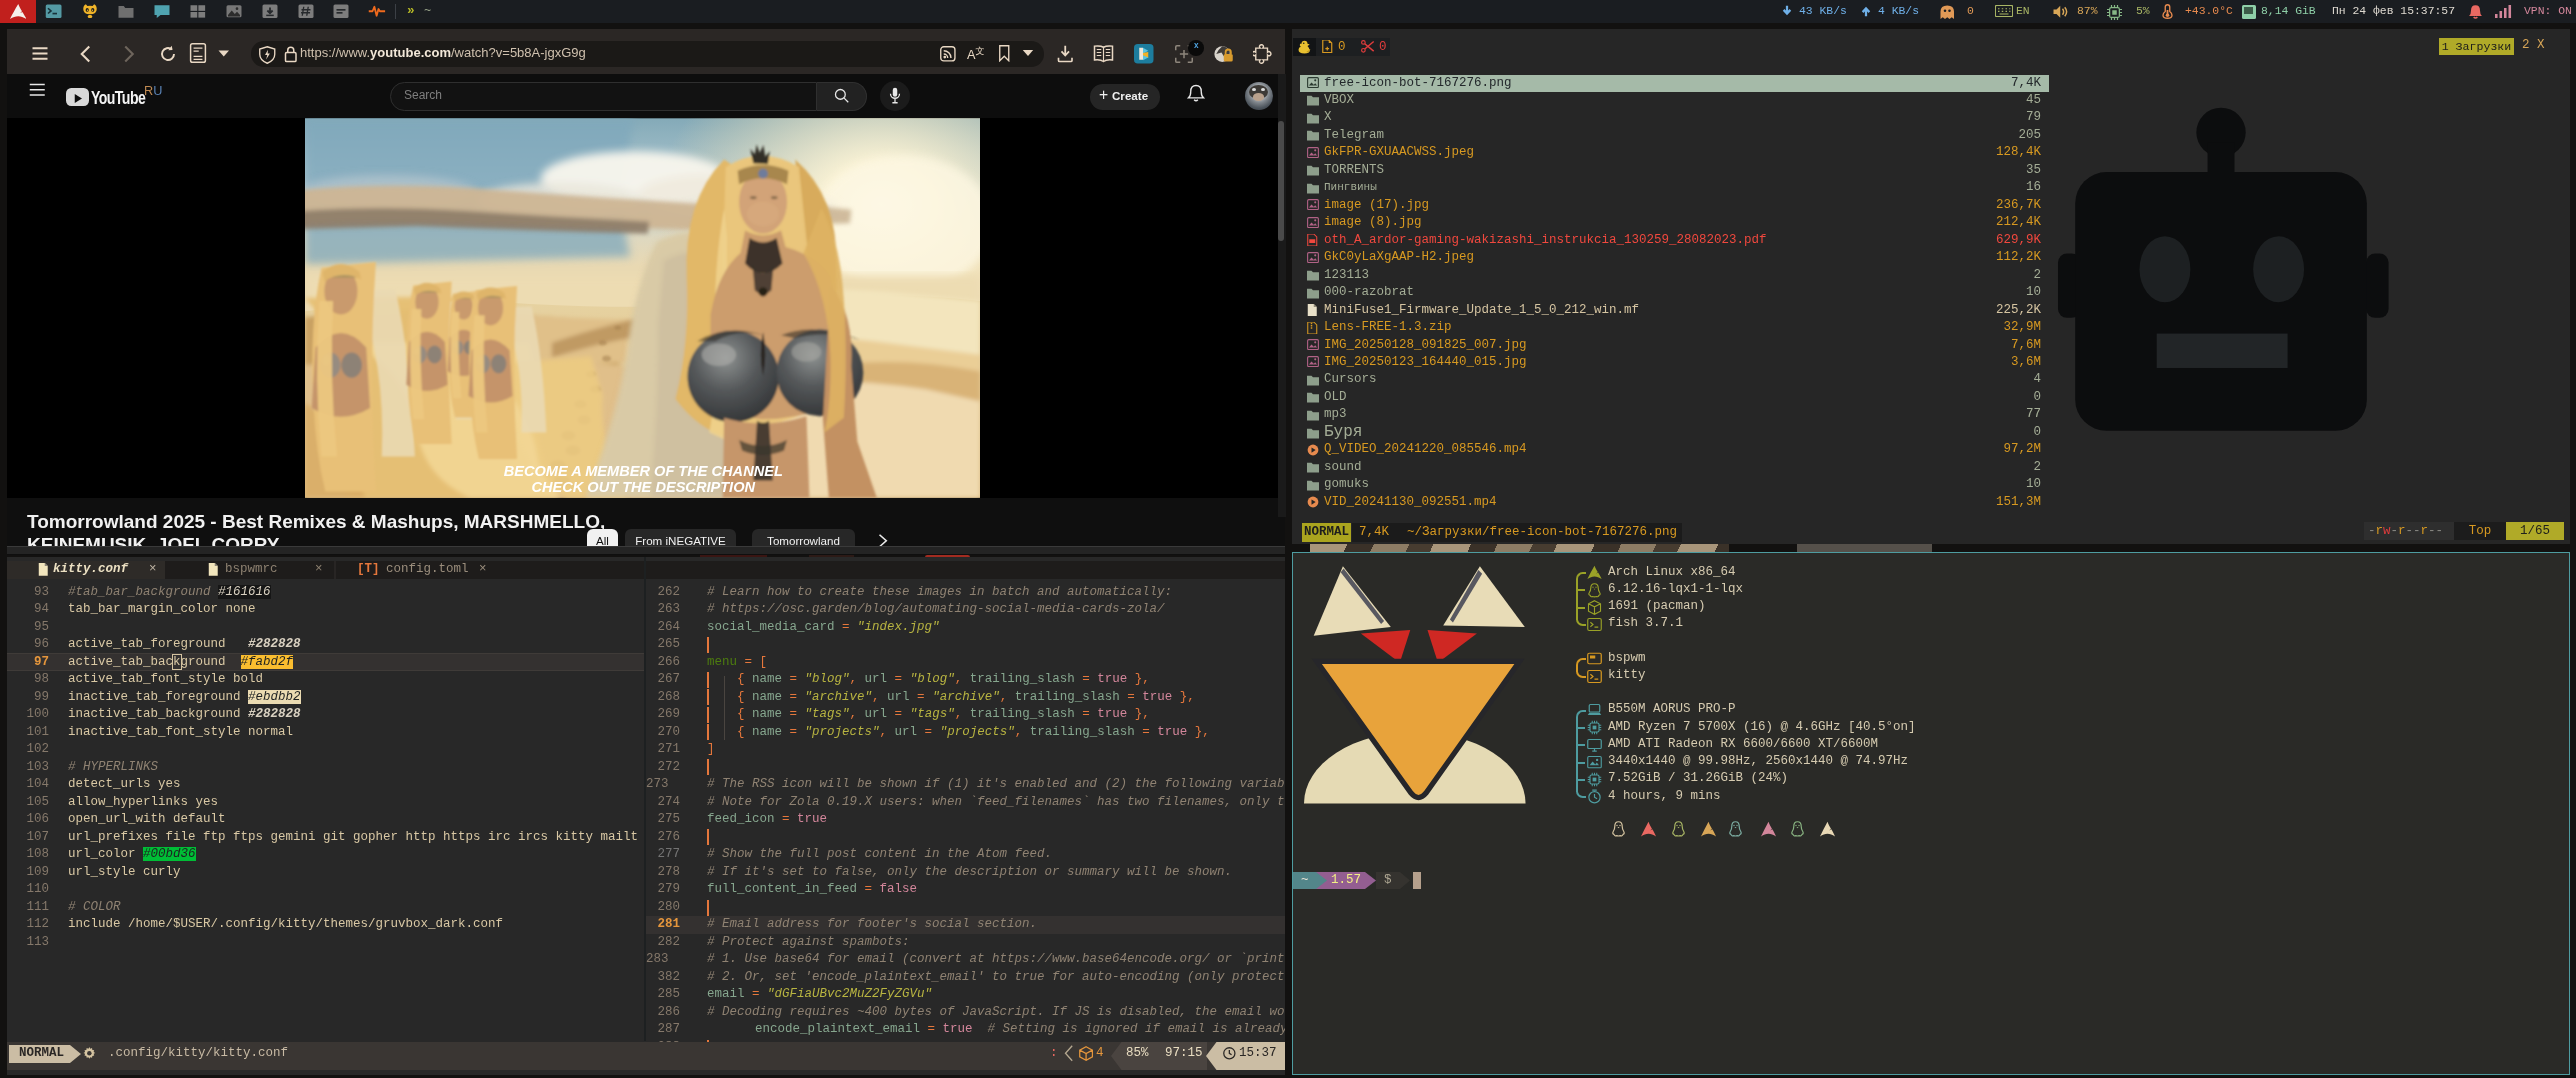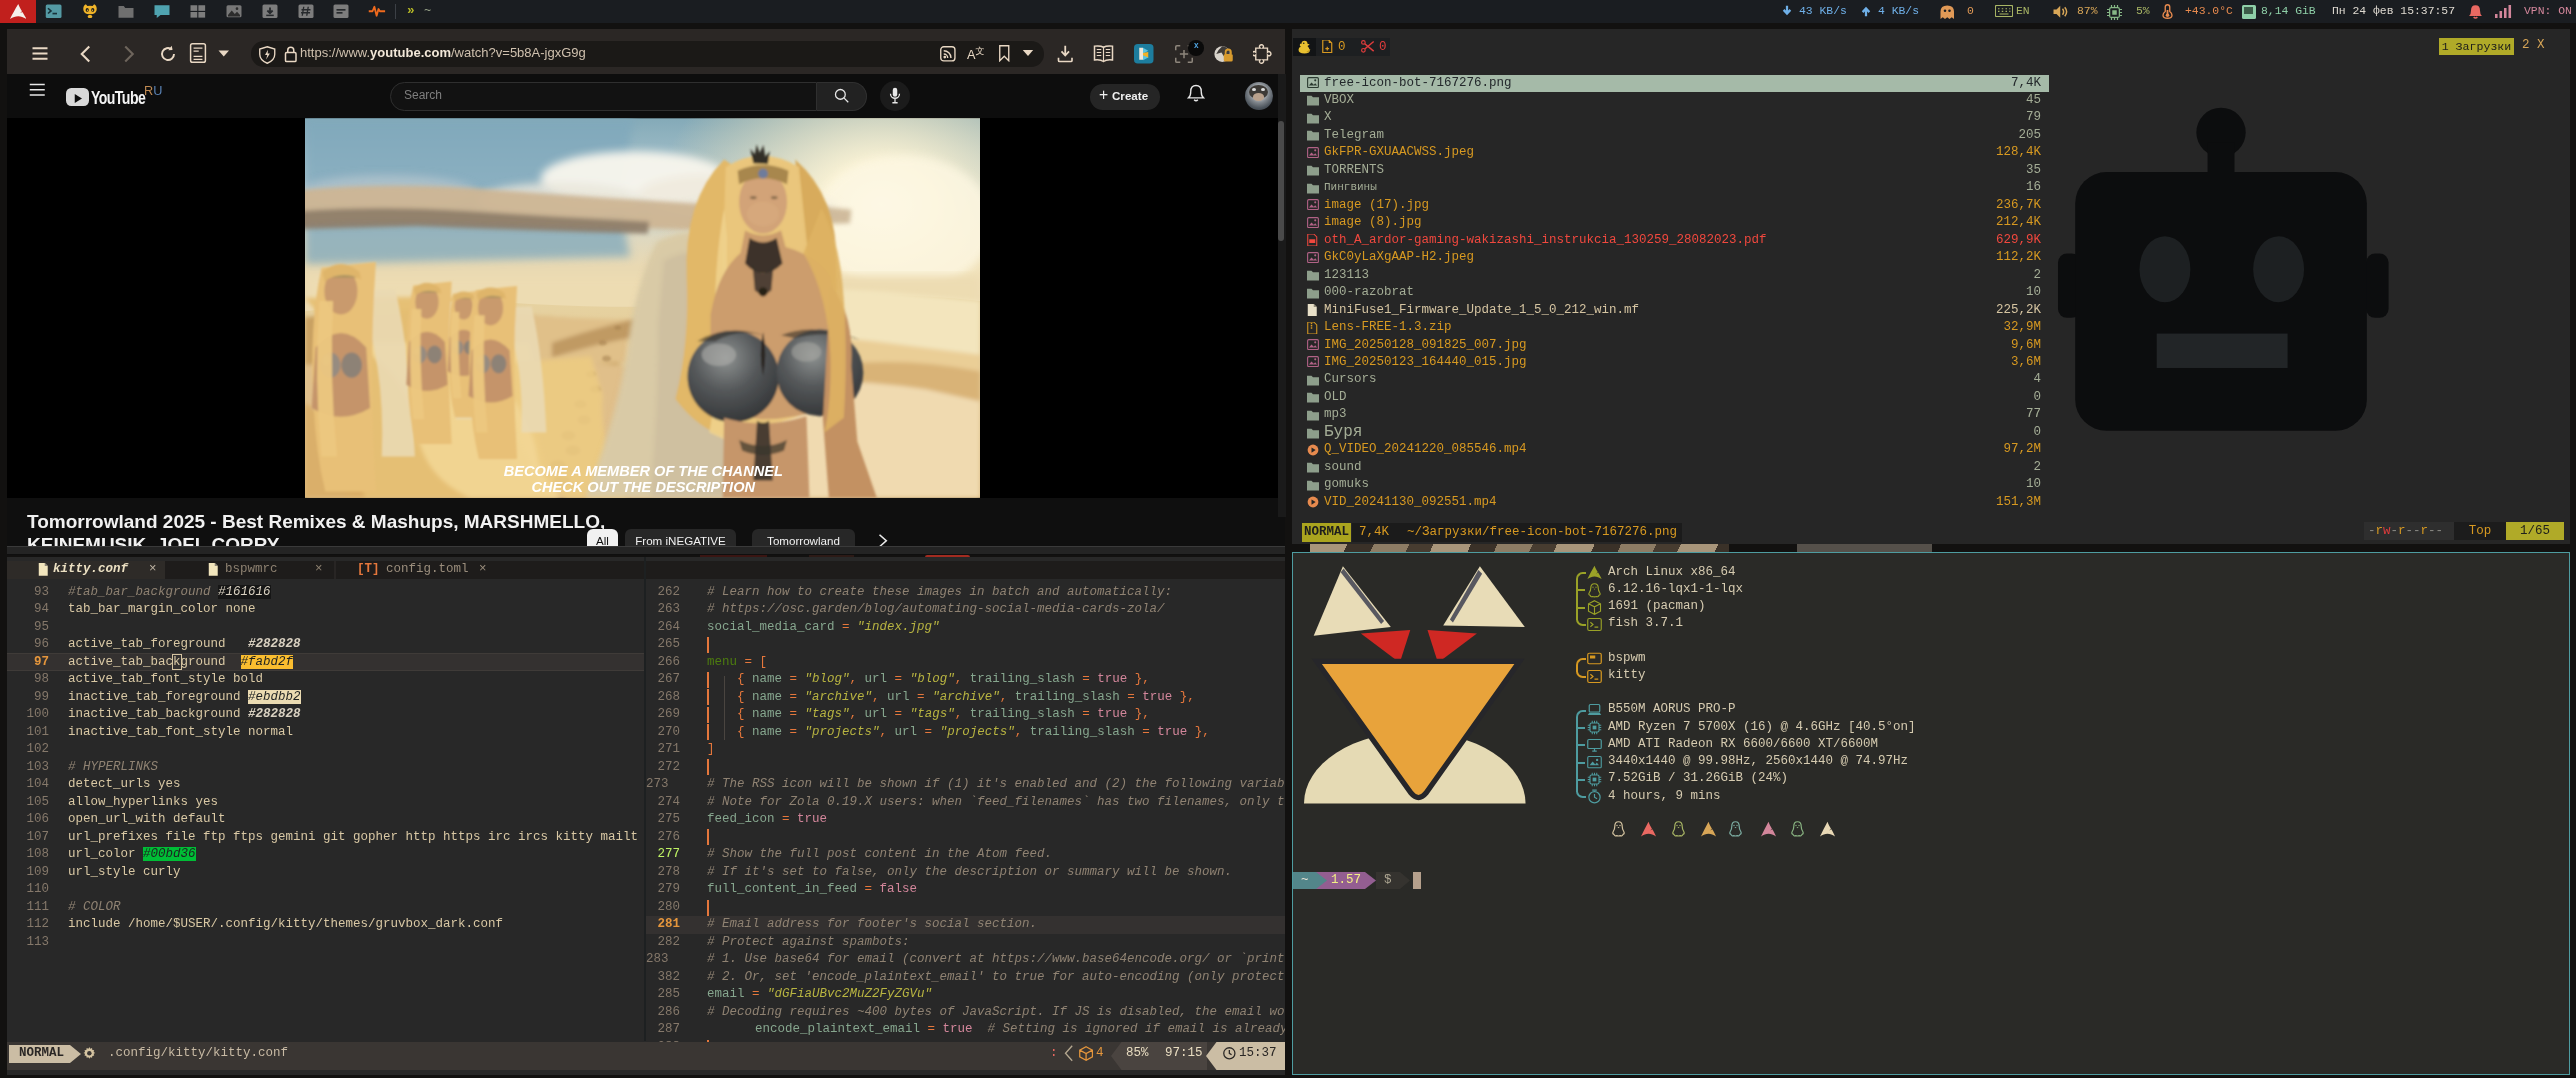--- a/index.html
+++ b/index.html
@@ -472,21 +472,21 @@
 <div class="ln" style="left:646px;top:671px;width:34px;text-align:right;color:#85786a;">267</div>
 <div class="ln" style="left:646px;top:689px;width:34px;text-align:right;color:#85786a;">268</div>
 <div class="ln" style="left:646px;top:706px;width:34px;text-align:right;color:#85786a;">269</div>
 <div class="ln" style="left:646px;top:724px;width:34px;text-align:right;color:#85786a;">270</div>
 <div class="ln" style="left:646px;top:741px;width:34px;text-align:right;color:#85786a;">271</div>
 <div class="ln" style="left:646px;top:759px;width:34px;text-align:right;color:#85786a;">272</div>
 <div class="ln" style="left:646px;top:776px;width:34px;color:#85786a;">273</div>
 <div class="ln" style="left:646px;top:794px;width:34px;text-align:right;color:#85786a;">274</div>
 <div class="ln" style="left:646px;top:811px;width:34px;text-align:right;color:#85786a;">275</div>
 <div class="ln" style="left:646px;top:829px;width:34px;text-align:right;color:#85786a;">276</div>
-<div class="ln" style="left:646px;top:846px;width:34px;text-align:right;color:#bef264;">277</div>
+<div class="ln" style="left:646px;top:846px;width:34px;text-align:right;color:#737373;">277</div>
 <div class="ln" style="left:646px;top:864px;width:34px;text-align:right;color:#85786a;">278</div>
 <div class="ln" style="left:646px;top:881px;width:34px;text-align:right;color:#85786a;">279</div>
 <div class="ln" style="left:646px;top:899px;width:34px;text-align:right;color:#85786a;">280</div>
 <div class="ln" style="left:646px;top:916px;width:34px;text-align:right;color:#e5963c;font-weight:700;">281</div>
 <div class="ln" style="left:646px;top:934px;width:34px;text-align:right;color:#85786a;">282</div>
 <div class="ln" style="left:646px;top:951px;width:34px;color:#85786a;">283</div>
 <div class="ln" style="left:646px;top:969px;width:34px;text-align:right;color:#85786a;">382</div>
 <div class="ln" style="left:646px;top:986px;width:34px;text-align:right;color:#85786a;">285</div>
 <div class="ln" style="left:646px;top:1004px;width:34px;text-align:right;color:#85786a;">286</div>
 <div class="ln" style="left:646px;top:1021px;width:34px;text-align:right;color:#85786a;">287</div>
@@ -659,21 +659,21 @@
     <path d="M5 1 h2 v2 h-2 Z M5 4 h2 v2 h-2 Z M5 7 h2 v2 h-2 Z" fill="#d79921"></path>
   </svg>
 <div class="a mono" style="left:1324px;top:319px;font-size:12.5px;line-height:17.4px;color:#d79921;">Lens-FREE-1.3.zip</div>
 <div class="a mono" style="left:1891px;top:319px;width:150px;text-align:right;font-size:12.5px;line-height:17.4px;color:#d79921;">32,9M</div>
 <svg class="a" style="left:1307px;top:339px" width="12" height="11.2" viewBox="0 0 16 15">
     <rect x="0.8" y="0.8" width="14.4" height="13.4" rx="1.5" stroke="#b16286" fill="none" stroke-width="1.5"></rect>
     <path d="M2.5 11.5 l3.5 -4 3 3 2 -2 2.5 3 Z" fill="#b16286"></path>
     <circle cx="11" cy="4.5" r="1.4" fill="#b16286"></circle>
   </svg>
 <div class="a mono" style="left:1324px;top:337px;font-size:12.5px;line-height:17.4px;color:#d79921;">IMG_20250128_091825_007.jpg</div>
-<div class="a mono" style="left:1891px;top:337px;width:150px;text-align:right;font-size:12.5px;line-height:17.4px;color:#d79921;">9,6M</div>
+<div class="a mono" style="left:1891px;top:337px;width:150px;text-align:right;font-size:12.5px;line-height:17.4px;color:#d79921;">7,6M</div>
 <svg class="a" style="left:1307px;top:356px" width="12" height="11.2" viewBox="0 0 16 15">
     <rect x="0.8" y="0.8" width="14.4" height="13.4" rx="1.5" stroke="#b16286" fill="none" stroke-width="1.5"></rect>
     <path d="M2.5 11.5 l3.5 -4 3 3 2 -2 2.5 3 Z" fill="#b16286"></path>
     <circle cx="11" cy="4.5" r="1.4" fill="#b16286"></circle>
   </svg>
 <div class="a mono" style="left:1324px;top:354px;font-size:12.5px;line-height:17.4px;color:#d79921;">IMG_20250123_164440_015.jpg</div>
 <div class="a mono" style="left:1891px;top:354px;width:150px;text-align:right;font-size:12.5px;line-height:17.4px;color:#d79921;">3,6M</div>
 <svg class="a" style="left:1307px;top:375px" width="12" height="10.5" viewBox="0 0 16 14">
     <path d="M0 1 h6 l2 2 h8 v11 H0 Z" fill="#8d9e8b"></path>
   </svg>

